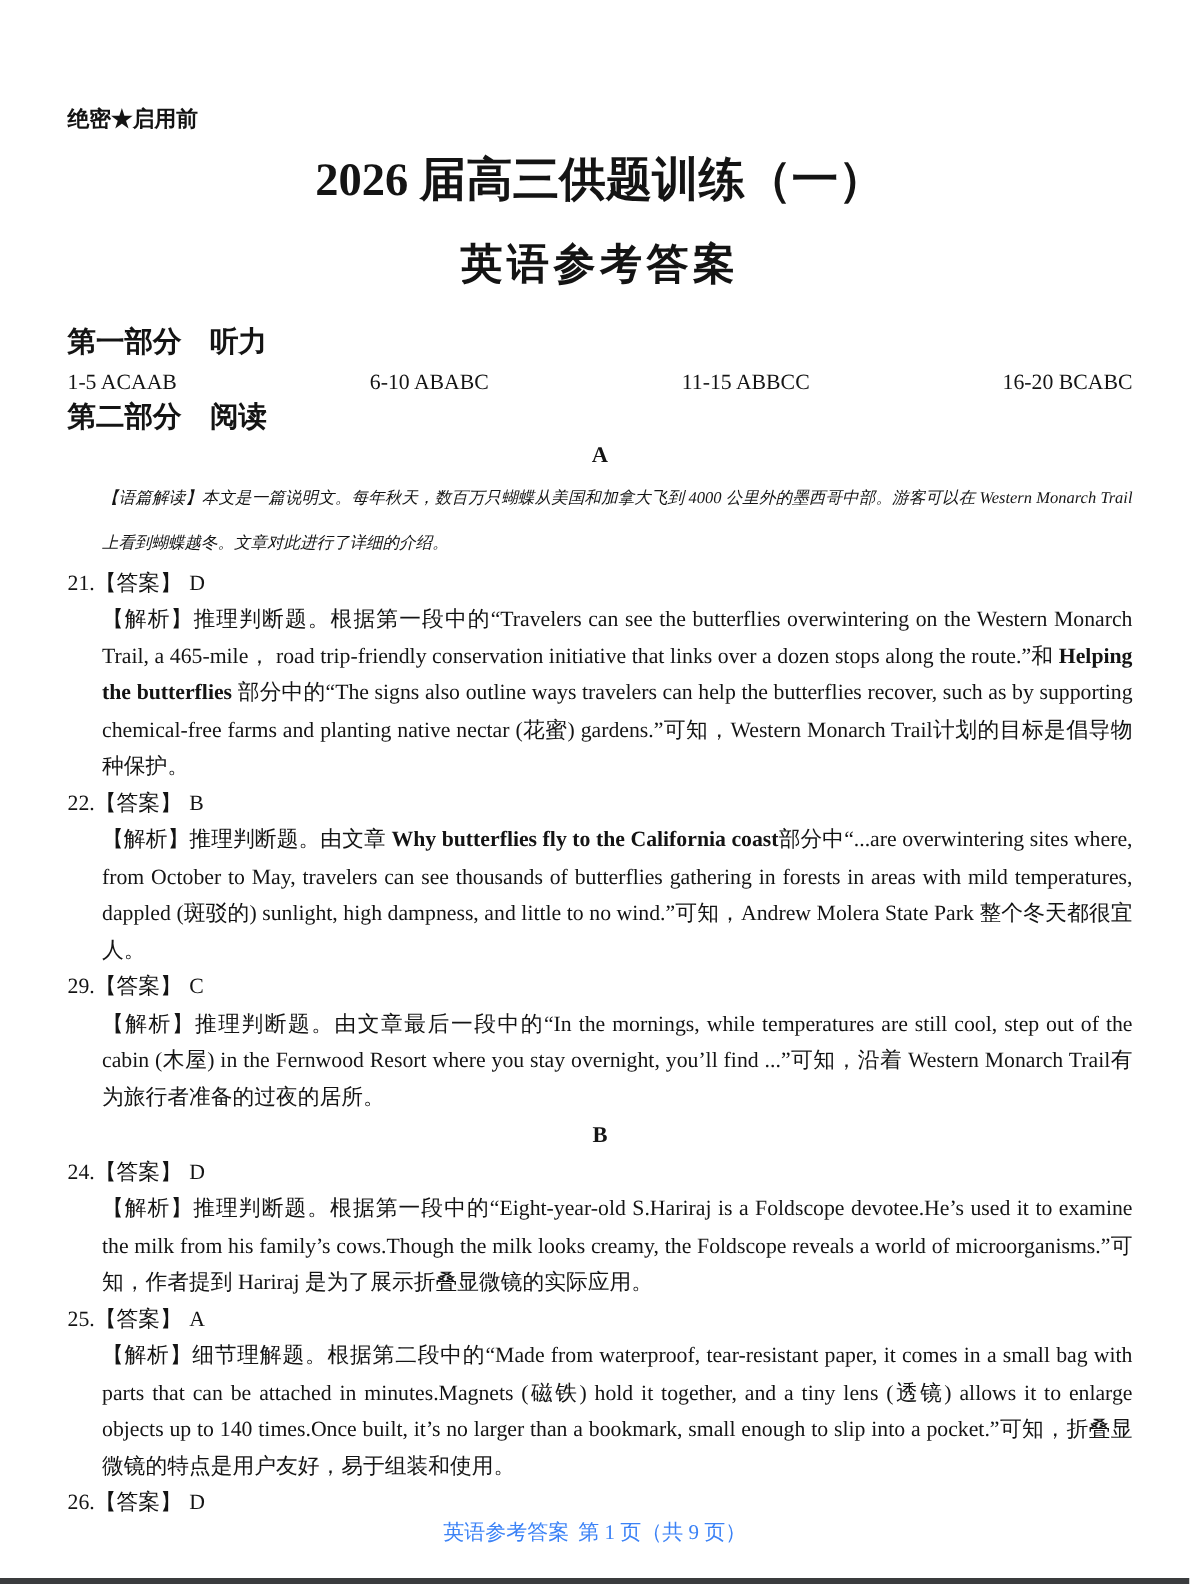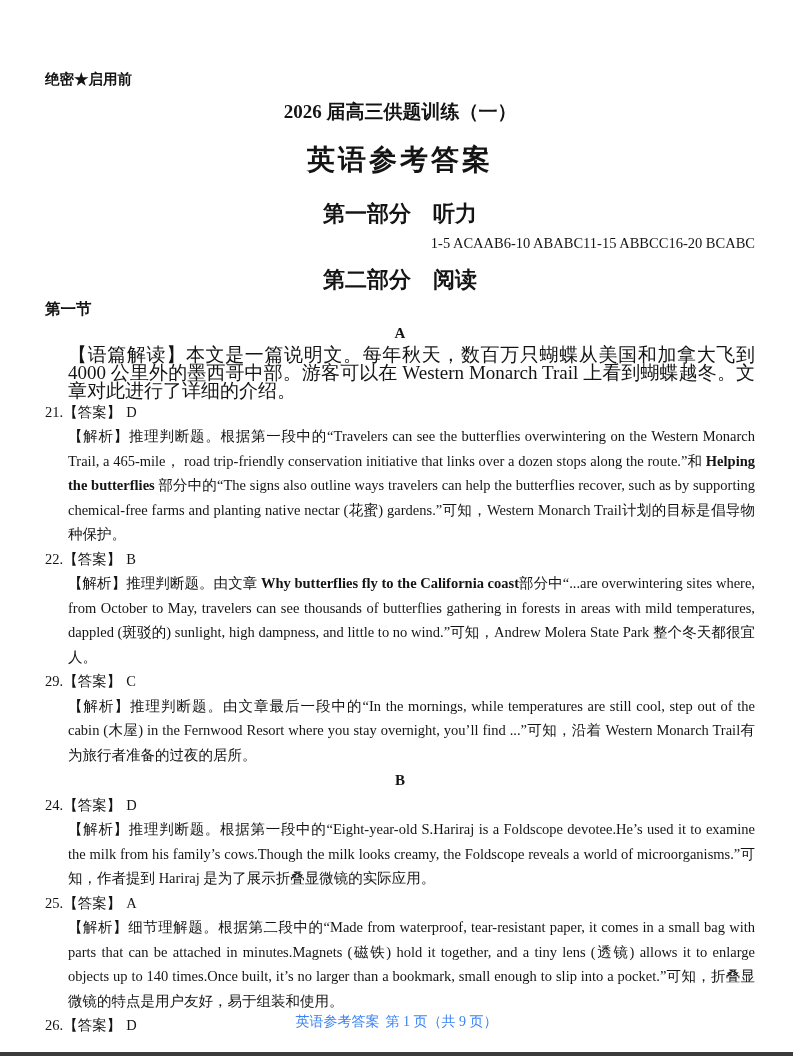--- a/index.html
+++ b/index.html
@@ -4,29 +4,29 @@
 <style>
   html,body { margin:0; padding:0; }
   body {
     width:793px; height:1058px;
     background:#ffffff; color:#141414;
     font-family:"Liberation Serif","DejaVu Serif",serif;
     position:relative; overflow:hidden;
   }
   .page { padding:70px 38px 0 45px; }
   .notice { font-weight:bold; font-size:14.5px; }
-  .title1 { text-align:center; font-weight:bold; font-size:19px; margin:10px 0 16px 0; }
+  .title1 { text-align:center; font-weight:bold; font-size:31px; margin:10px 0 16px 0; }
   .title2 { text-align:center; font-weight:bold; font-size:28px; margin:12px 0 0 0; letter-spacing:3px; }
-  .part-heading { text-align:center; font-weight:bold; font-size:22px; margin-top:20px; }
-  .part-heading.second { margin-top:12px; }
-  .answers-row { display:flex; justify-content:flex-end; font-size:14.5px; margin-top:4px; line-height:20px;margin-left:36px; }
+  .part-heading { font-weight:bold; font-size:19px; margin-top:20px; }
+  .part-heading.second { margin-top:0; }
+  .answers-row { display:flex; justify-content:space-between; font-size:14.5px; margin-top:4px; line-height:20px; }
   .section-label { font-weight:bold; font-size:15.5px; margin-top:3px; line-height:22px; }
   .passage-label { text-align:center; font-weight:bold; font-size:15px; line-height:24.5px; margin-top:1px; }
   .intro {
-    font-size:19px; line-height:18px;
+    font-style:italic; font-size:11px; line-height:30px;
     margin:0 0 0 23px; text-align:justify;
   }
   .q { font-size:14.5px; }
   .ans-line { line-height:24.5px; }
   .ans-line .ansv { margin-left:5px; }
   .analysis { margin:0 0 0 23px; line-height:24.5px; text-align:justify; }
   .analysis b { font-weight:bold; }
   .footer {
     position:absolute; left:0; bottom:27px; width:100%;
     text-align:center; font-size:14px; color:#3b82f6;
@@ -51,21 +51,20 @@
 
   <div class="answers-row">
     <span>1-5 ACAAB</span>
     <span>6-10 ABABC</span>
     <span>11-15 ABBCC</span>
     <span>16-20 BCABC</span>
   </div>
 
   <div class="part-heading second">第二部分　阅读</div>
 
-  <div class="section-label">第一节</div>
 
   <div class="passage-label">A</div>
 
   <p class="intro">【语篇解读】本文是一篇说明文。每年秋天，数百万只蝴蝶从美国和加拿大飞到 4000 公里外的墨西哥中部。游客可以在 Western Monarch Trail 上看到蝴蝶越冬。文章对此进行了详细的介绍。</p>
 
   <div class="q">
     <div class="ans-line">
       <span>21.</span><span>【答案】</span><span class="ansv">D</span>
     </div>
     <p class="analysis"><span>【解析】推理判断题。根据第一段中的“Travelers can see the butterflies overwintering on the Western Monarch Trail, a 465-mile， road trip-friendly conservation initiative that links over a dozen stops along the route.”和 </span><b>Helping the butterflies</b><span> 部分中的“The signs also outline ways travelers can help the butterflies recover, such as by supporting chemical-free farms and planting native nectar (花蜜) gardens.”可知，Western Monarch Trail计划的目标是倡导物种保护。</span></p>

